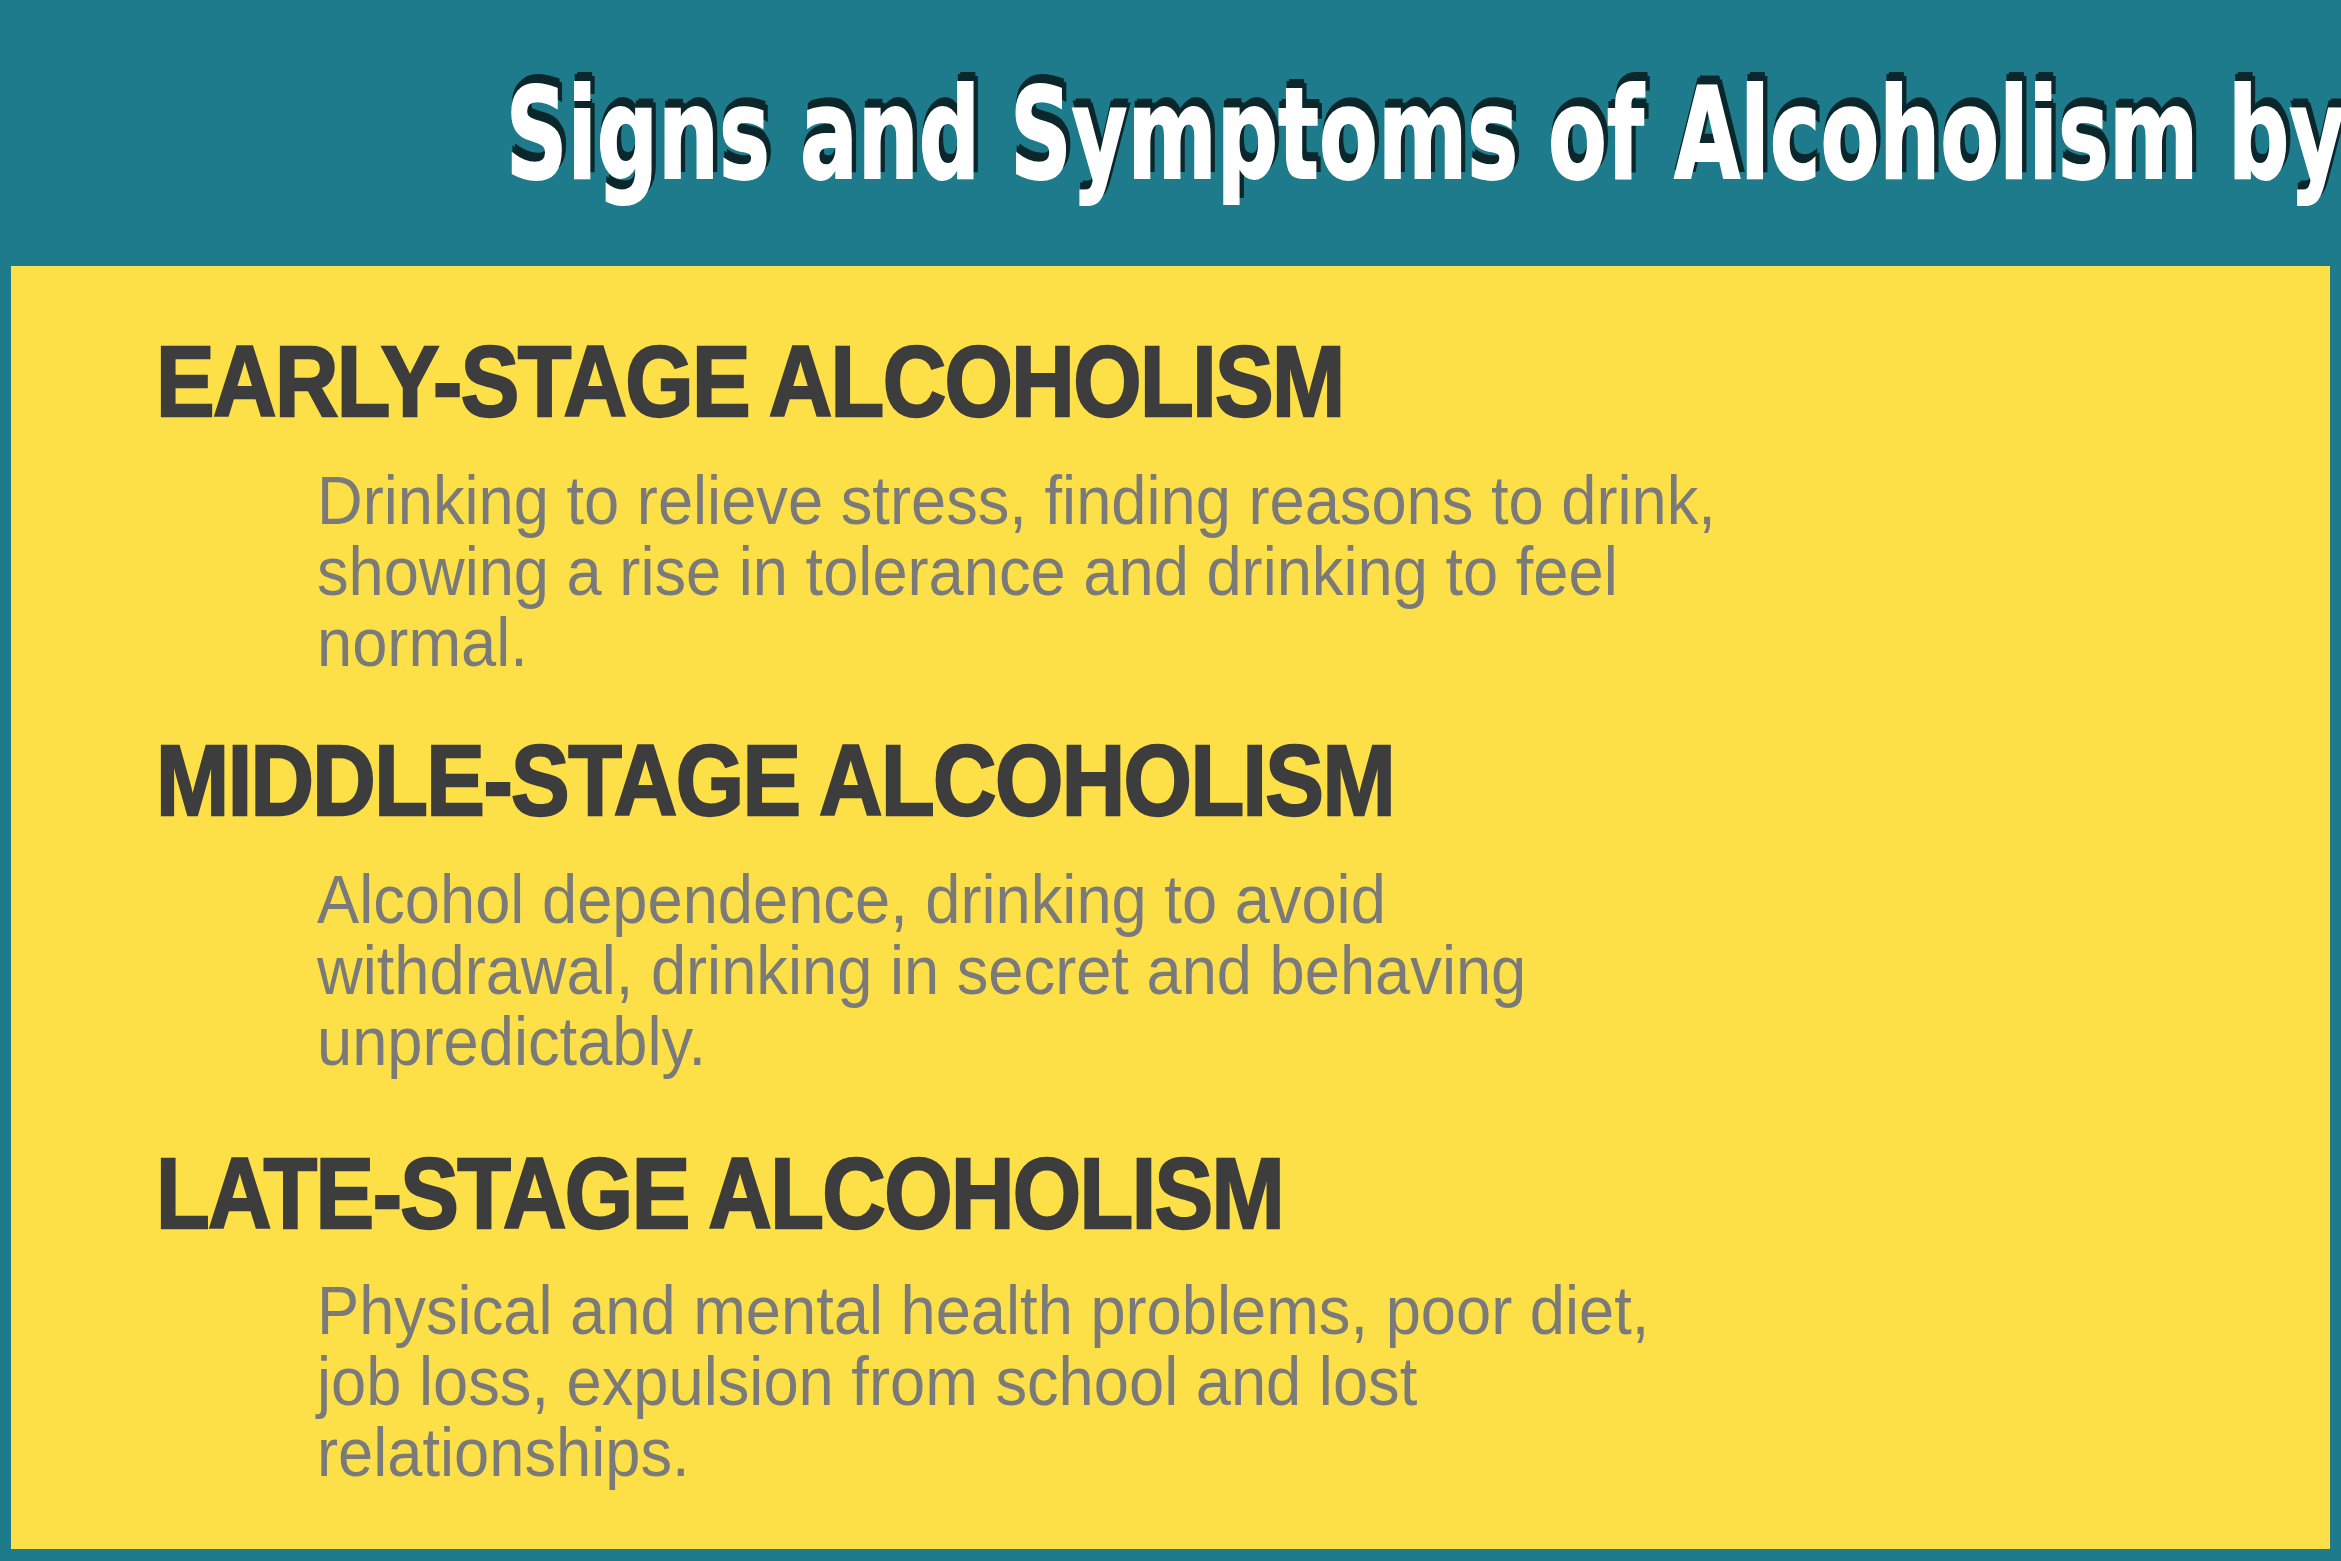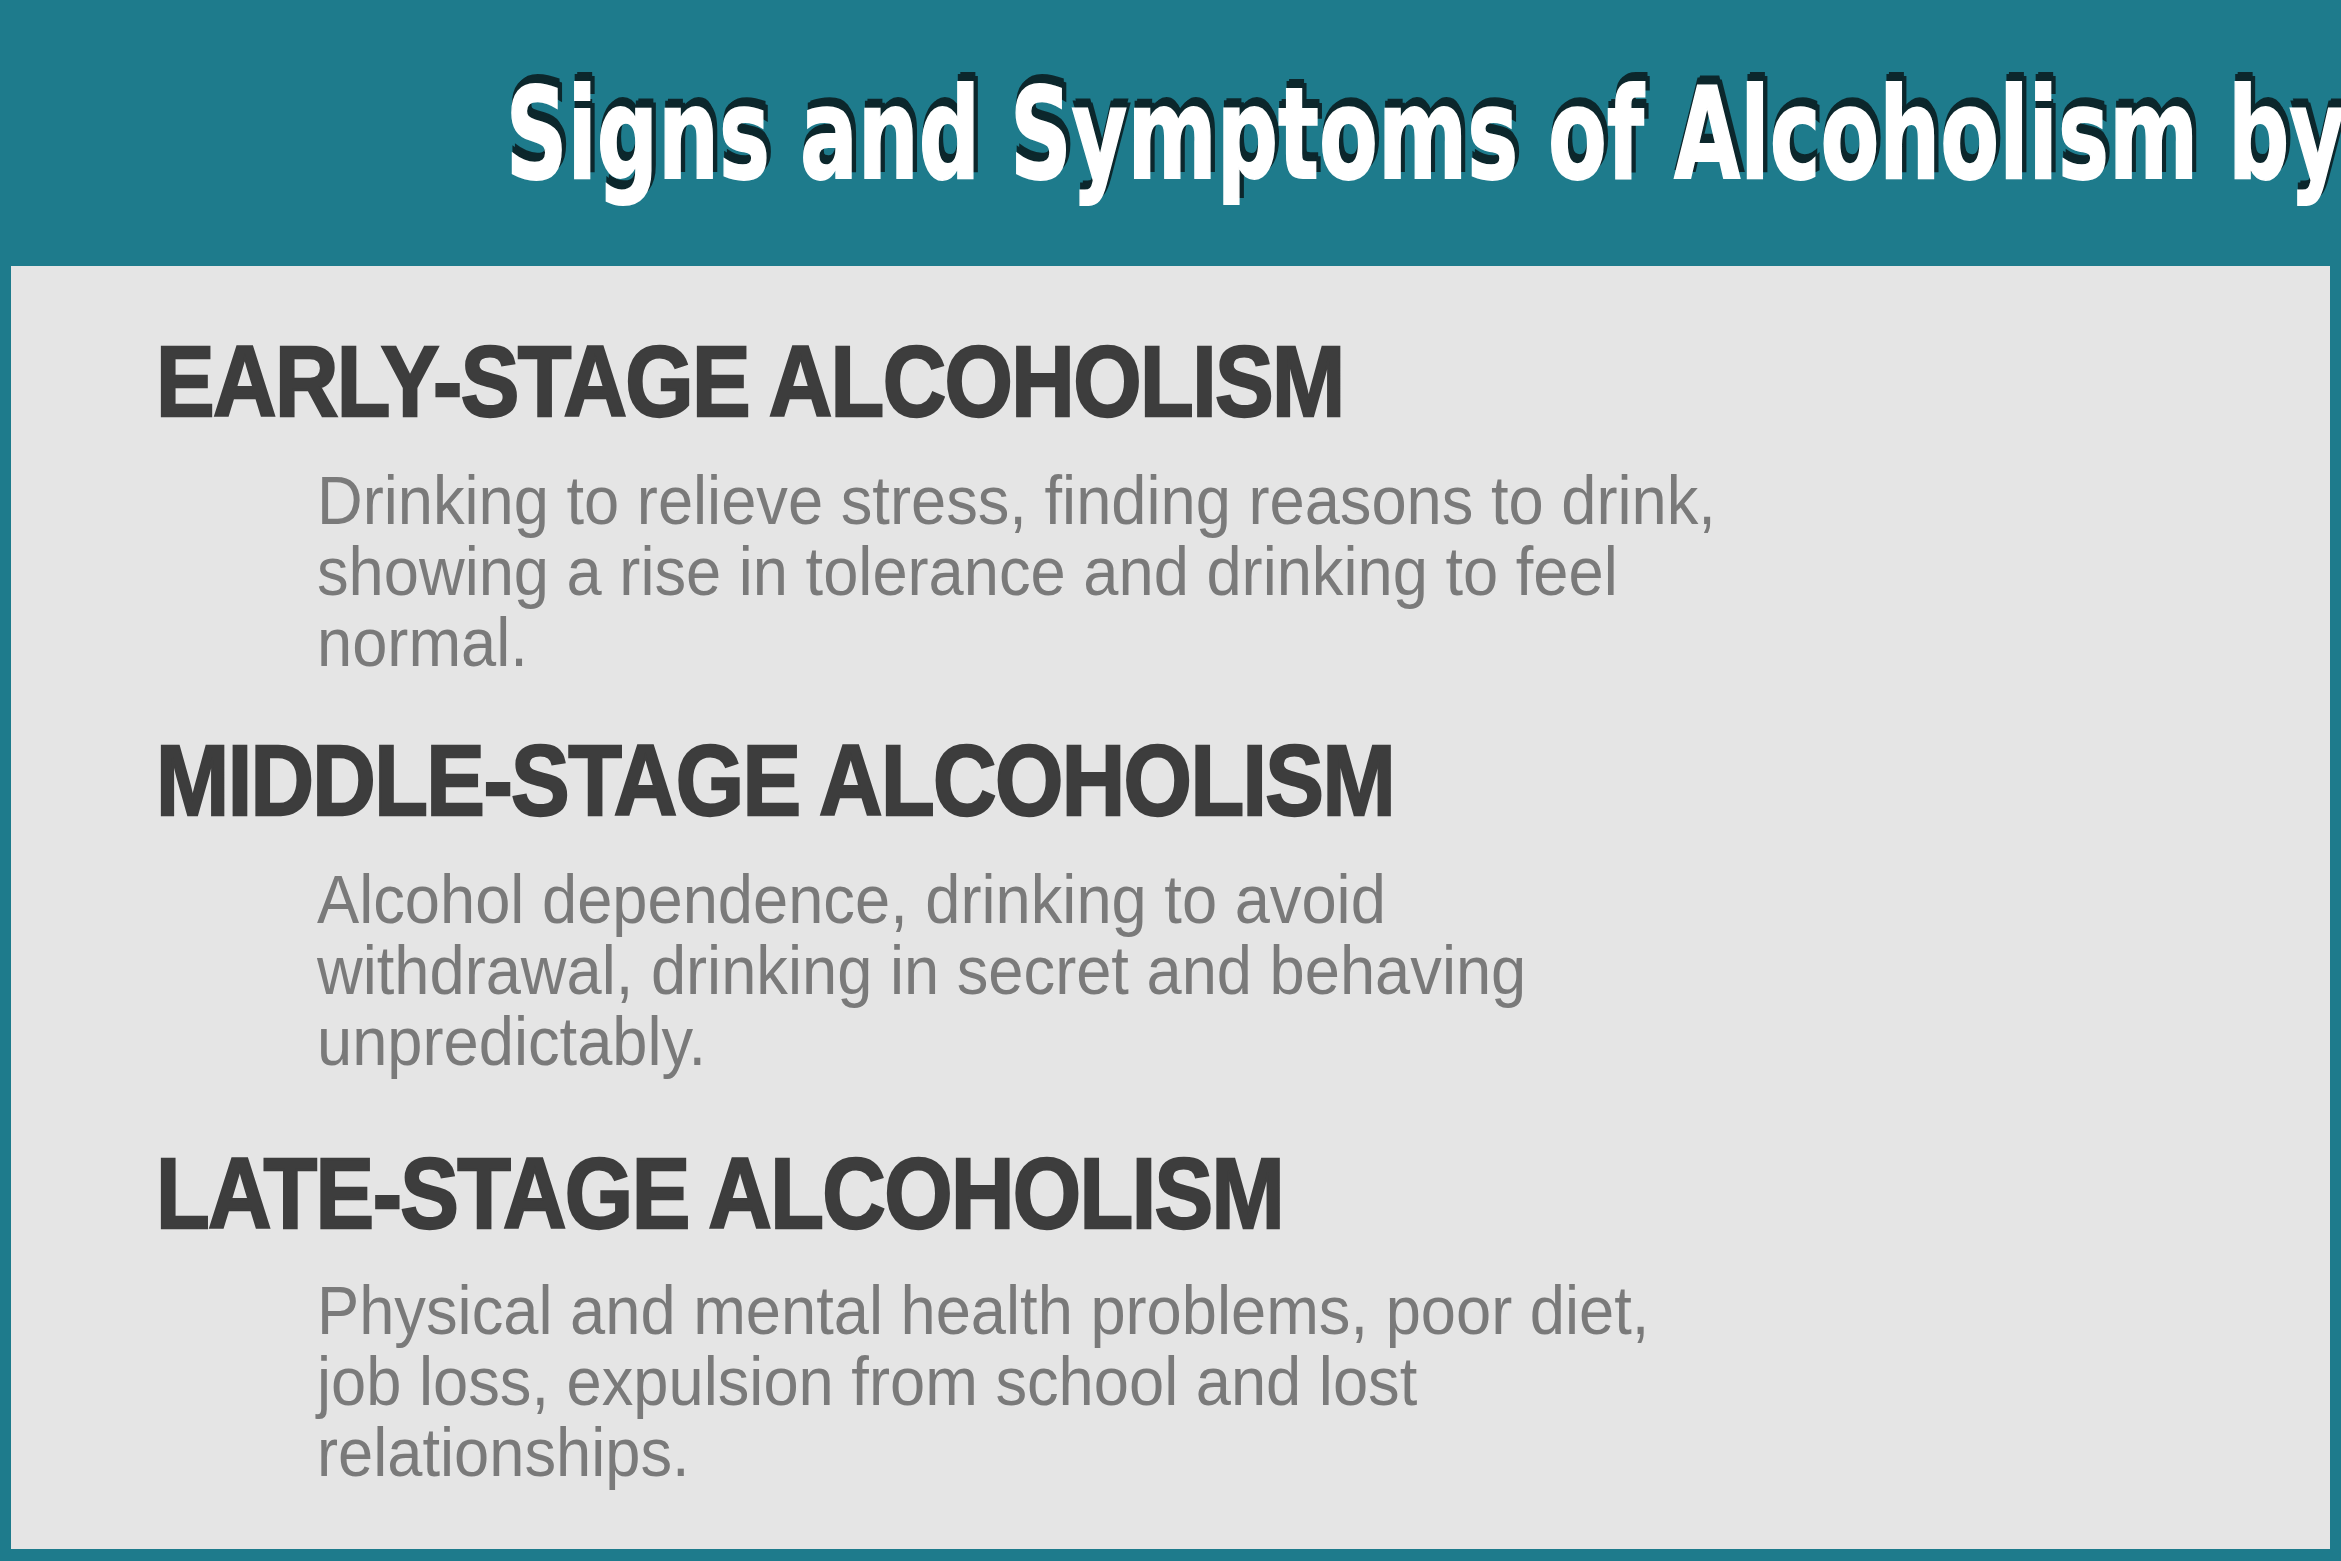--- a/index.html
+++ b/index.html
@@ -32,21 +32,21 @@
     -webkit-text-stroke: 1.8px #ffffff;
     text-shadow: 0 -8.3px 0 #0c272c, 7.3px -6.4px 0 #0c272c, 3.7px -10px 0 #0c272c;
   }
   
   .card {
     position: absolute;
     left: 11px;
     top: 266px;
     right: 12px;
     bottom: 12px;
-    background: #e5e5e5;
+    background: #fde047;
   }
   .section-heading {
     position: absolute;
     left: 145px;
     margin: 0;
     font-family: "Liberation Sans", sans-serif;
     font-weight: bold;
     font-size: 101px;
     line-height: 1;
     letter-spacing: -1.8px;

